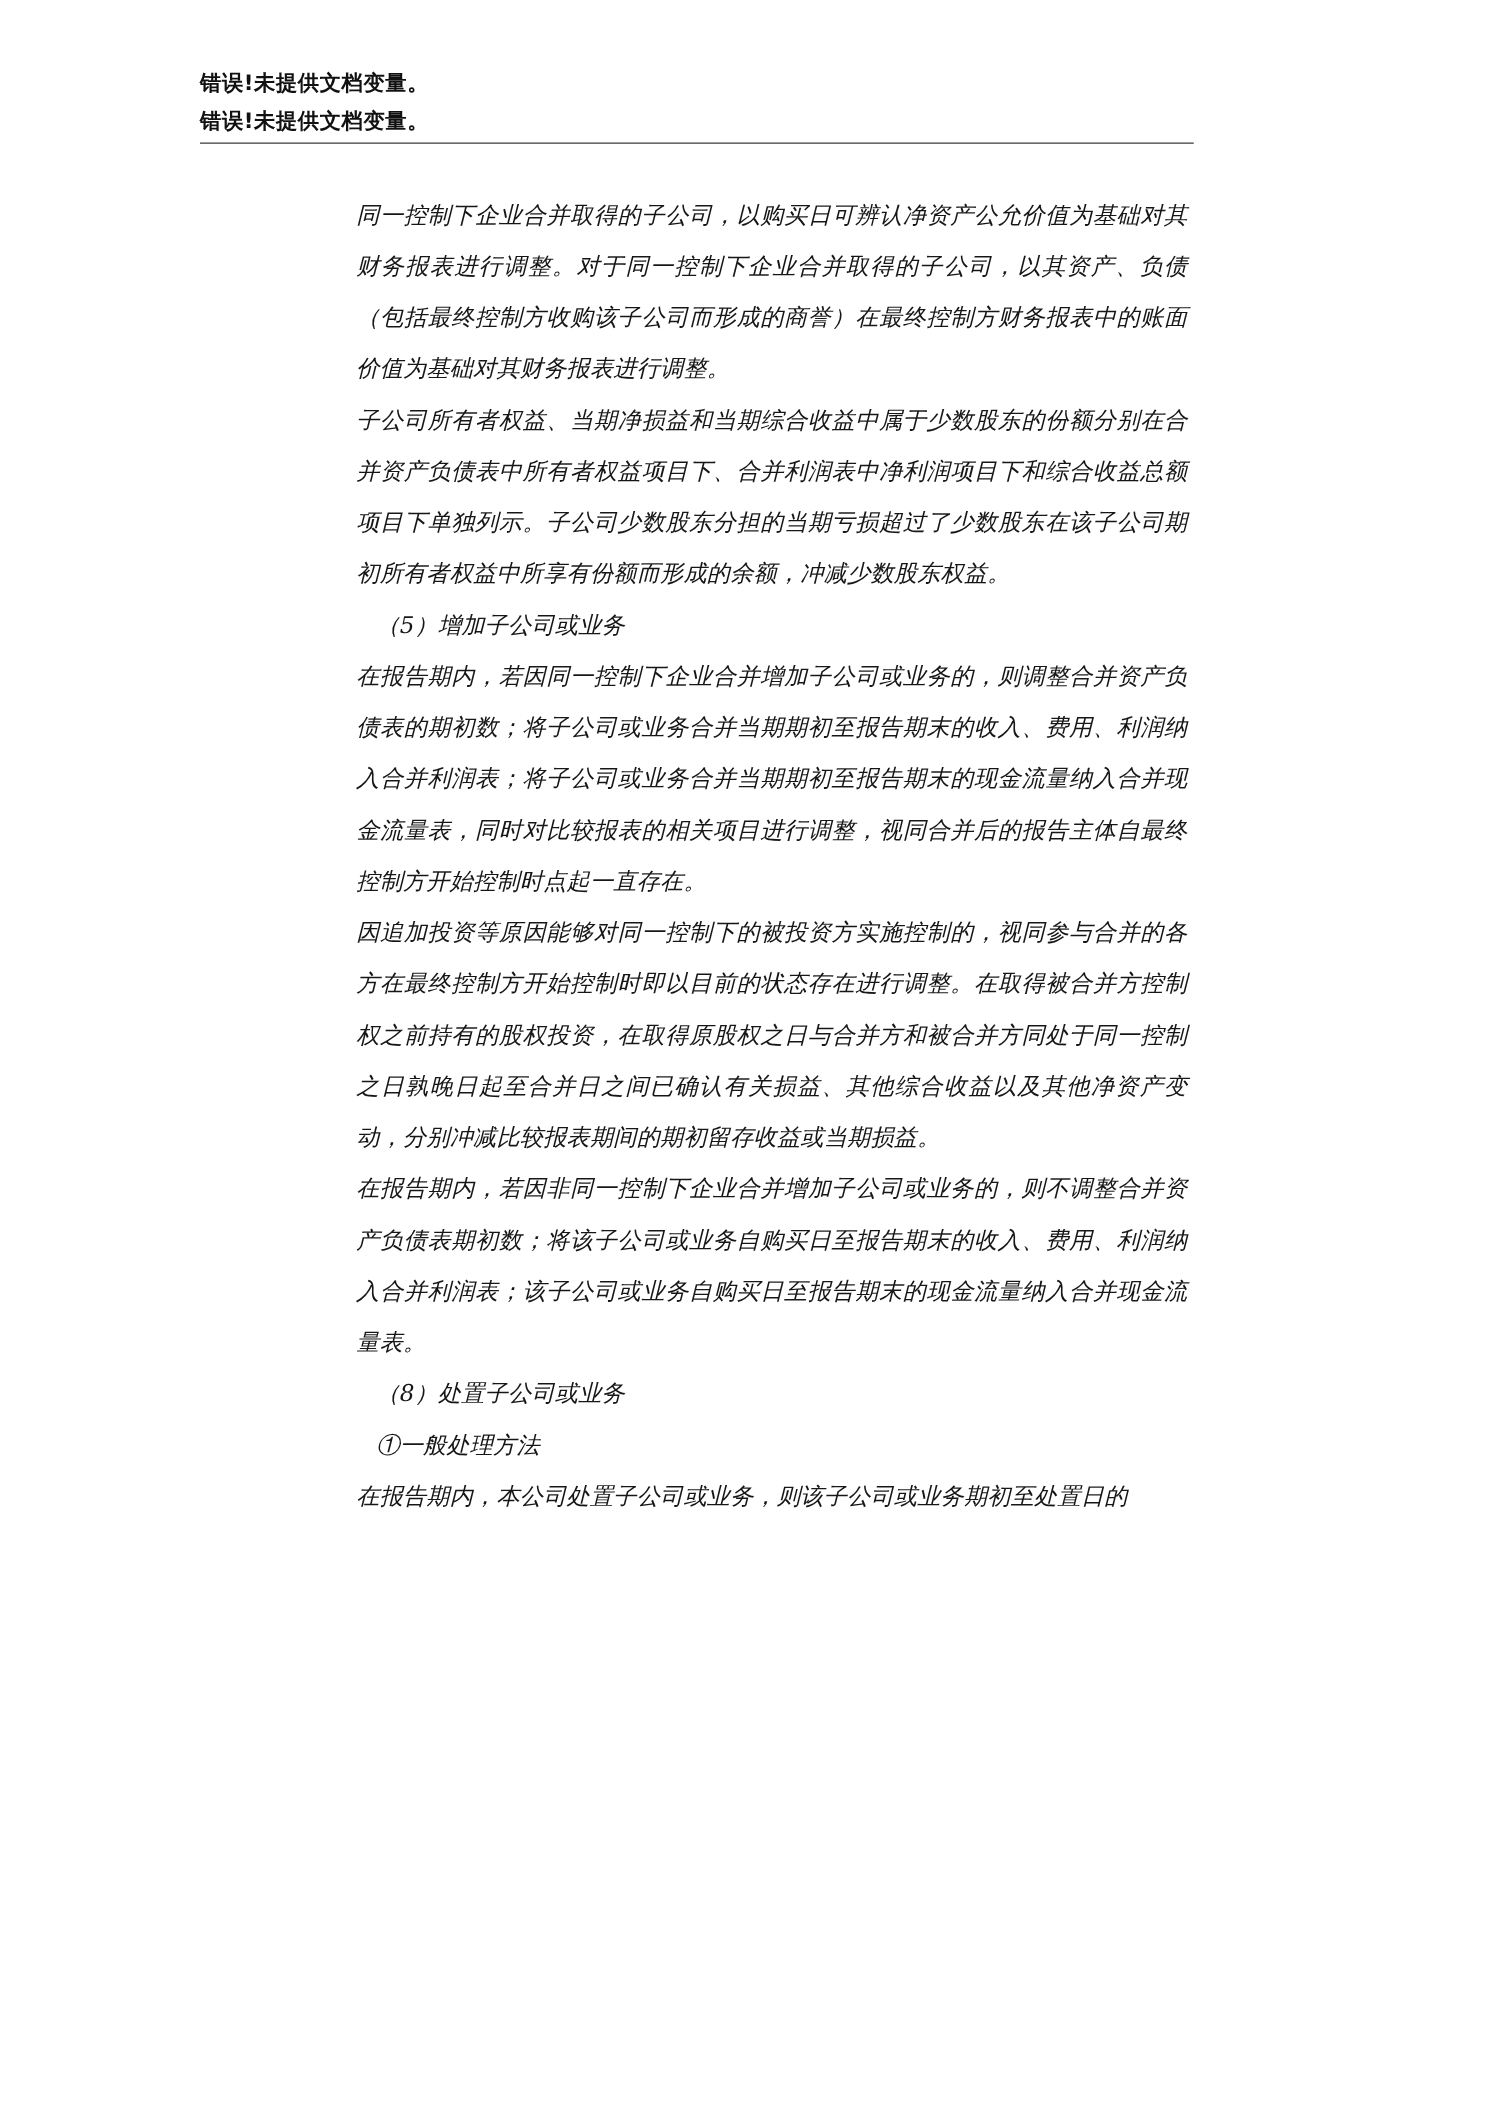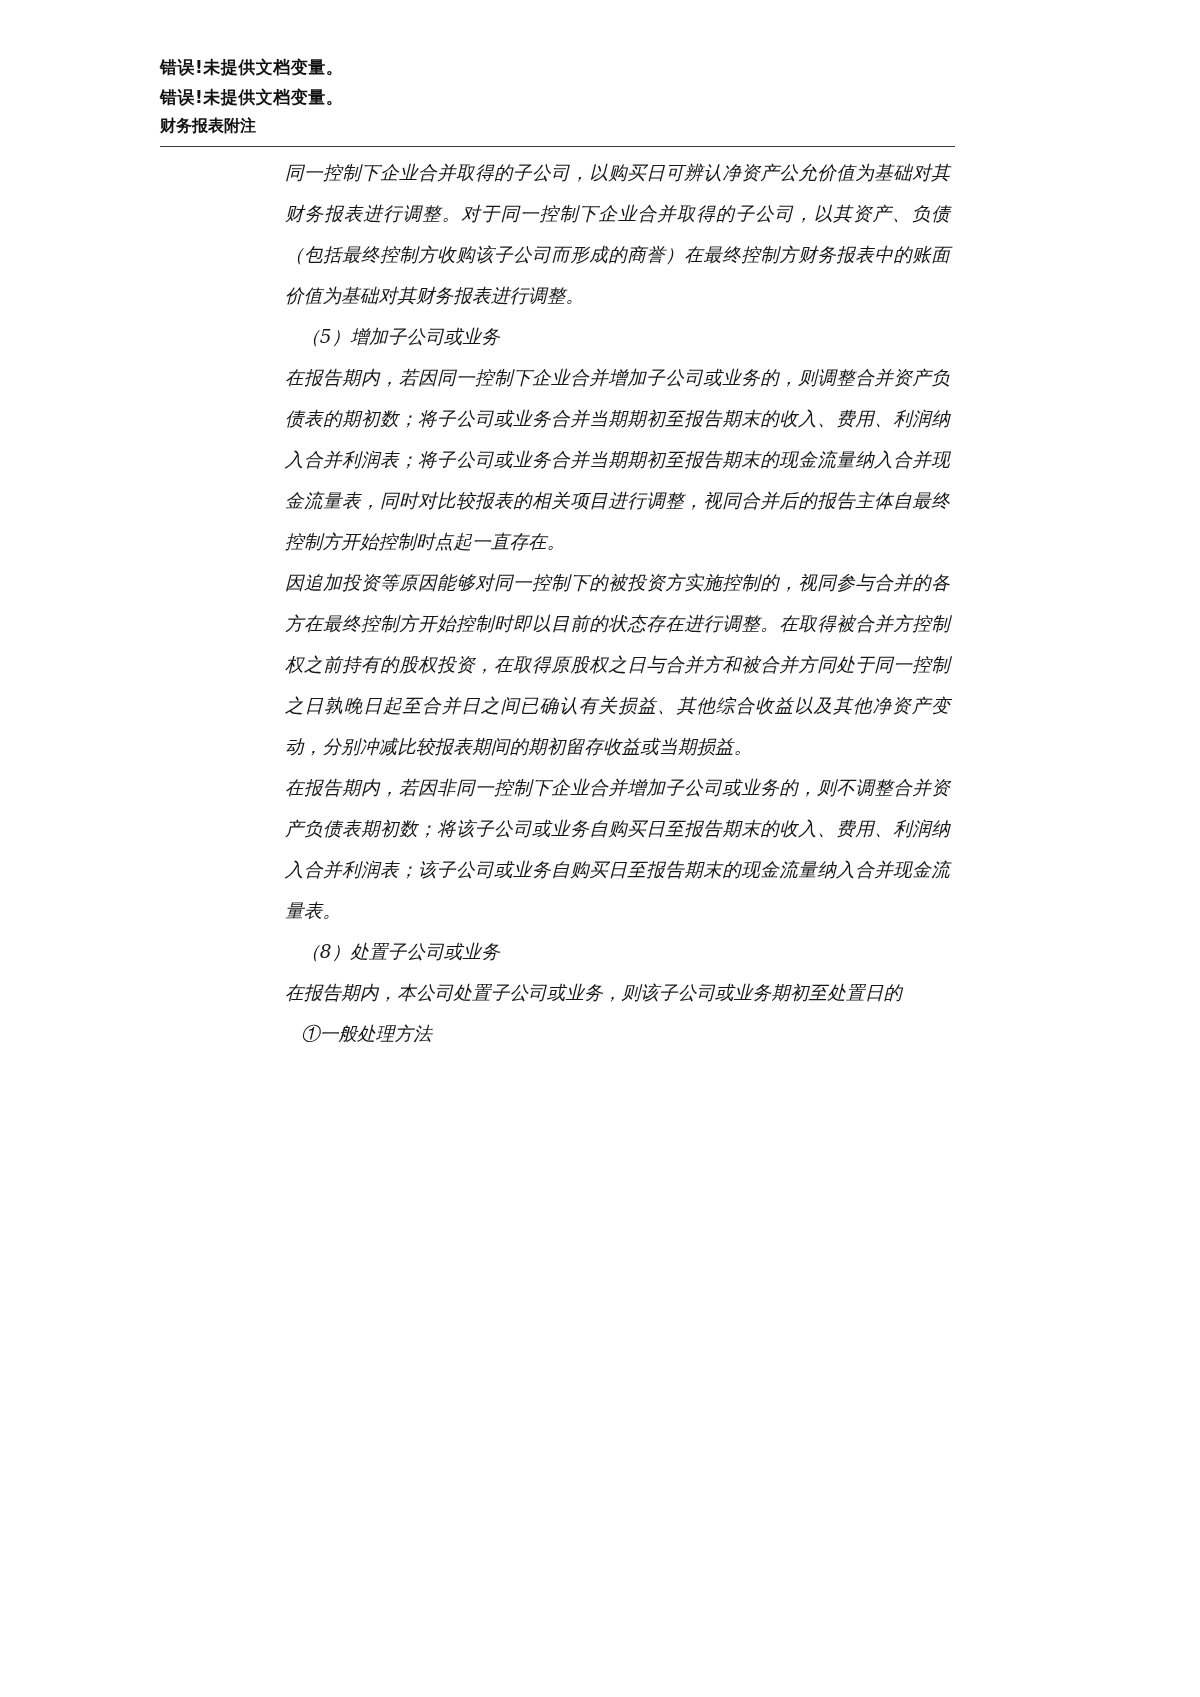--- a/index.html
+++ b/index.html
@@ -64,28 +64,28 @@
   }
 </style>
 </head>
 <body>
 
 <div class="page">
 
   <div class="header">
     <div class="header-line">错误!未提供文档变量。</div>
     <div class="header-line">错误!未提供文档变量。</div>
-    <div class="header-sub">财务报表附注</div>
     <div class="header-rule"></div>
   </div>
 
   <div class="body">
     <p class="para">同一控制下企业合并取得的子公司，以购买日可辨认净资产公允价值为基础对其财务报表进行调整。对于同一控制下企业合并取得的子公司，以其资产、负债（包括最终控制方收购该子公司而形成的商誉）在最终控制方财务报表中的账面价值为基础对其财务报表进行调整。</p>
+    <p class="para">子公司所有者权益、当期净损益和当期综合收益中属于少数股东的份额分别在合并资产负债表中所有者权益项目下、合并利润表中净利润项目下和综合收益总额项目下单独列示。子公司少数股东分担的当期亏损超过了少数股东在该子公司期初所有者权益中所享有份额而形成的余额，冲减少数股东权益。</p>
     <p class="para lead">（5）增加子公司或业务</p>
     <p class="para">在报告期内，若因同一控制下企业合并增加子公司或业务的，则调整合并资产负债表的期初数；将子公司或业务合并当期期初至报告期末的收入、费用、利润纳入合并利润表；将子公司或业务合并当期期初至报告期末的现金流量纳入合并现金流量表，同时对比较报表的相关项目进行调整，视同合并后的报告主体自最终控制方开始控制时点起一直存在。</p>
     <p class="para">因追加投资等原因能够对同一控制下的被投资方实施控制的，视同参与合并的各方在最终控制方开始控制时即以目前的状态存在进行调整。在取得被合并方控制权之前持有的股权投资，在取得原股权之日与合并方和被合并方同处于同一控制之日孰晚日起至合并日之间已确认有关损益、其他综合收益以及其他净资产变动，分别冲减比较报表期间的期初留存收益或当期损益。</p>
     <p class="para">在报告期内，若因非同一控制下企业合并增加子公司或业务的，则不调整合并资产负债表期初数；将该子公司或业务自购买日至报告期末的收入、费用、利润纳入合并利润表；该子公司或业务自购买日至报告期末的现金流量纳入合并现金流量表。</p>
     <p class="para lead">（8）处置子公司或业务</p>
+    <p class="para lead">①一般处理方法</p>
     <p class="para">在报告期内，本公司处置子公司或业务，则该子公司或业务期初至处置日的</p>
-    <p class="para lead">①一般处理方法</p>
   </div>
 
 </div>
 
 </body></html>

